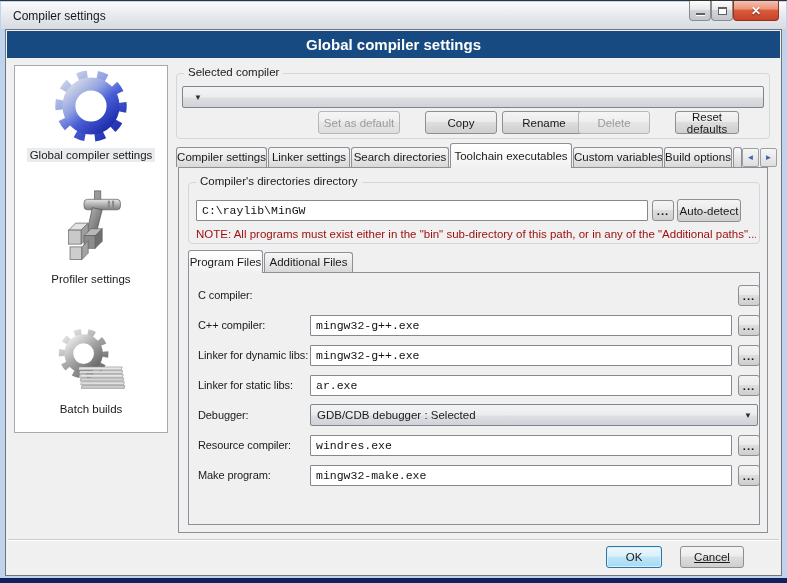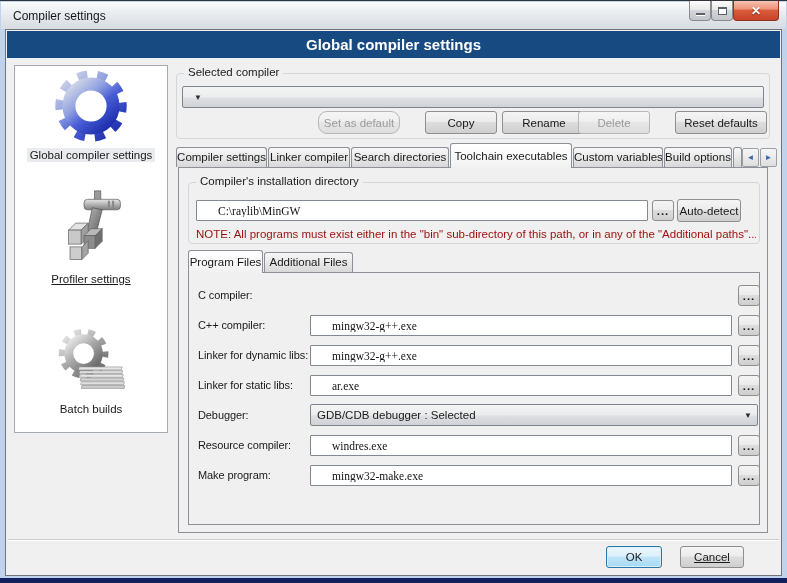--- a/index.html
+++ b/index.html
@@ -32,21 +32,21 @@
   .header-bar { position:absolute; left:7px; top:30px; width:773px; height:27px; background:#174a80;
     color:#ffffff; font-weight:bold; font-size:15px; text-align:center; line-height:27px; }
 
   
   .sidebar { position:absolute; left:14px; top:64px; width:154px; height:368px;
     background:#ffffff; border:1px solid #a5aab0; }
   .side-item { position:absolute; left:0; right:0; display:flex; flex-direction:column; align-items:center; cursor:default; }
   .side-item .side-label { margin-top:4px; font-size:11.5px; padding:1px 3px; white-space:nowrap; }
   .side-item.selected .side-label { background:#e9ebee; }
   .si-1 { top:2px; height:96px; }
-  .si-2 { top:122px; height:102px;text-decoration:underline; }
+  .si-2 { top:122px; height:102px; }
   .si-3 { top:258px; height:94px; }
 
   
   .groupbox { position:absolute; border:1px solid #d2d7db; border-radius:4px; }
   .gb-label { position:absolute; background:#f0f0f0; padding:0 4px; font-size:11.5px; white-space:nowrap; }
 
   .gb-compiler { left:176px; top:72px; width:594px; height:66px; }
   .lbl-selected-compiler { left:184px; top:65px; }
 
   
@@ -58,25 +58,25 @@
   .combo-main { left:182px; top:85px; width:582px; height:22px; }
   .combo-debugger { left:310px; top:403px; width:448px; height:22px; }
 
   
   .btn { position:absolute; border:1px solid #8e8f8f; border-radius:3px;
     background:linear-gradient(#f4f4f4,#ececec 45%,#dddddd 50%,#cfcfcf);
     font-size:11.5px; color:#1a1a1a; text-align:center; cursor:default;
     display:flex; align-items:center; justify-content:center; font-family:"Liberation Sans",sans-serif; }
   .btn.disabled { color:#9b9b9b; border-color:#b4b8bb;
     background:linear-gradient(#f5f5f5,#efefef 45%,#e6e6e6 50%,#dedede); }
-  .btn-setdefault { left:318px; top:110px; width:82px; height:23px;border-radius:9px; }
+  .btn-setdefault { left:318px; top:110px; width:82px; height:23px; }
   .btn-copy       { left:425px; top:110px; width:72px; height:23px; }
   .btn-rename     { left:502px; top:110px; width:84px; height:23px; }
   .btn-delete     { left:578px; top:110px; width:72px; height:23px; }
-  .btn-reset      { left:675px; top:110px; width:92px; height:23px; }
+  .btn-reset      { left:675px; top:110px; width:64px; height:23px; }
 
   
   .tab { position:absolute; top:146px; height:20px; border:1px solid #8d9097; border-bottom:none;
     border-radius:3px 3px 0 0; background:linear-gradient(#f7f7f7,#e7e7e7 55%,#d8d8d8);
     text-align:center; font-size:11.5px; line-height:19px; white-space:nowrap; overflow:hidden; cursor:default; }
   .tab.active { top:142px; height:25px; background:linear-gradient(#ffffff,#f6f6f6 70%,#f0f0f0);
     line-height:24px; z-index:5; }
   .tab-1 { left:176px; width:91px; }
   .tab-2 { left:268px; width:82px; }
   .tab-3 { left:351px; width:98px; }
@@ -90,21 +90,21 @@
   .ts-left { left:742px; }
   .ts-right { left:760px; }
 
   .tabpanel { position:absolute; left:178px; top:166px; width:590px; height:366px;
     border:1px solid #8d9097; background:#f0f0f0; }
 
   
   .gb-install { left:188px; top:181px; width:572px; height:62px; }
   .lbl-install { left:196px; top:174px; }
   .txt { position:absolute; border:1px solid #838990; border-radius:1px; background:#fff;
-    font-family:Liberation Serif, serif; font-size:11.5px; color:#111; padding:0 21px; }
+    font-family:Liberation Mono, monospace; font-size:11.5px; color:#111; padding:0 5px; }
   .txt-install { left:196px; top:199px; width:452px; height:21px; }
   .btn-browse { width:22px; height:21px; font-weight:bold; letter-spacing:1px; }
   .bb-install { left:652px; top:199px; }
   .btn-autodetect { left:677px; top:198px; width:64px; height:23px; }
   .note-text { position:absolute; left:196px; top:227px; width:560px; color:#9b0d0d; font-size:11.5px; white-space:nowrap; overflow:hidden; }
 
   
   .subtab { position:absolute; border:1px solid #8d9097; border-bottom:none; border-radius:3px 3px 0 0;
     text-align:center; font-size:11.5px; white-space:nowrap; cursor:default; }
   .subtab.active { left:188px; top:249px; width:75px; height:23px; line-height:22px;
@@ -225,37 +225,37 @@
     <span class="combo-arrow">▼</span>
   </div>
 
   <div class="btn btn-setdefault disabled" aria-disabled="true">Set as default</div>
   <div class="btn btn-copy">Copy</div>
   <div class="btn btn-rename">Rename</div>
   <div class="btn btn-delete disabled" aria-disabled="true">Delete</div>
   <div class="btn btn-reset">Reset defaults</div>
 
   <div class="tab tab-1">Compiler settings</div>
-  <div class="tab tab-2">Linker compiler</div>
+  <div class="tab tab-2">Linker settings</div>
   <div class="tab tab-3">Search directories</div>
   <div class="tab tab-4 active">Toolchain executables</div>
   <div class="tab tab-5">Custom variables</div>
   <div class="tab tab-6">Build options</div>
   <div class="tab tab-sliver"></div>
   <div class="tabscroll ts-left">
     <span>◄</span>
   </div>
   <div class="tabscroll ts-right">
     <span>►</span>
   </div>
 
   <div class="tabpanel"></div>
 
   <div class="groupbox gb-install"></div>
-  <span class="gb-label lbl-install" style="position:absolute;">Compiler's installation directory</span>
+  <span class="gb-label lbl-install" style="position:absolute;">Compiler's directories directory</span>
   <input class="txt txt-install" value="C:\raylib\MinGW" style="">
   <div class="btn btn-browse bb-install">...</div>
   <div class="btn btn-autodetect">Auto-detect</div>
   <div class="note-text">NOTE: All programs must exist either in the "bin" sub-directory of this path, or in any of the "Additional paths"...</div>
 
   <div class="subtab active">Program Files</div>
   <div class="subtab inactive">Additional Files</div>
   <div class="subpanel"></div>
 
   <span class="row-label" style="top:288px;">C compiler:</span>

